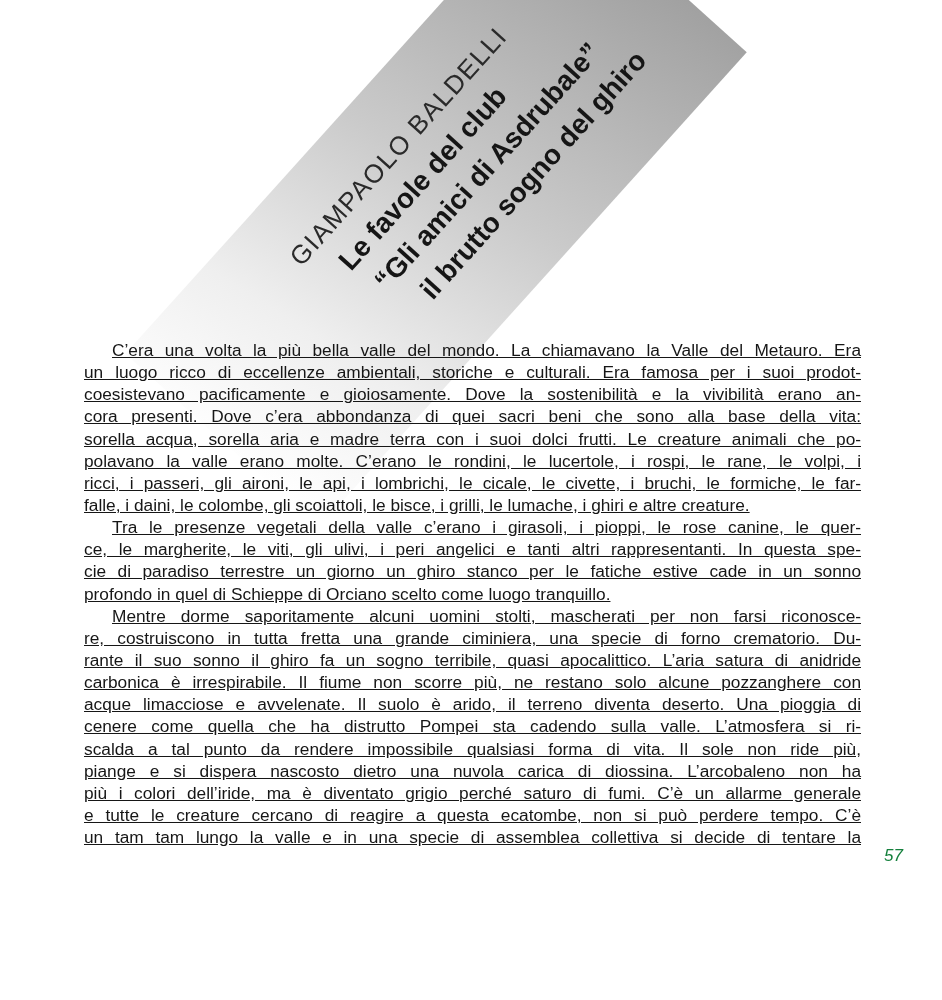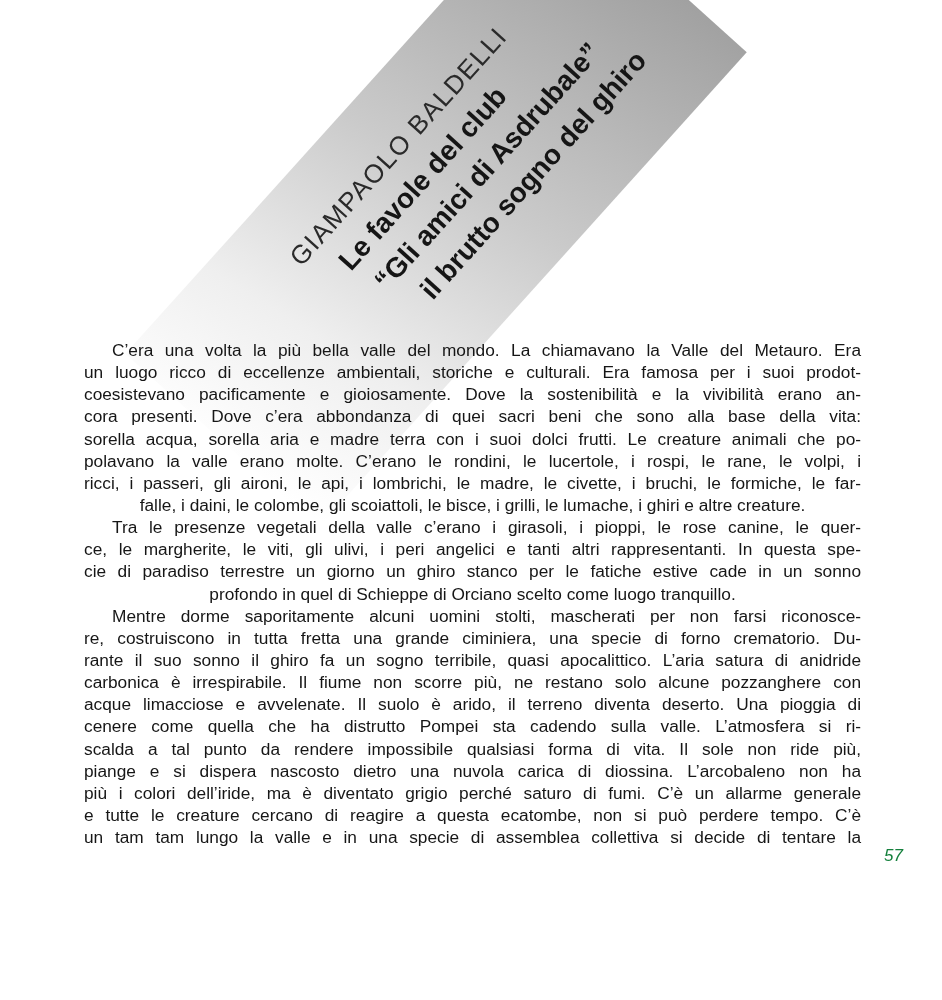--- a/index.html
+++ b/index.html
@@ -51,31 +51,32 @@
   }
   
   .bodytext {
     position: absolute;
     left: 84px;
     top: 339px;
     width: 777px;
     font-size: 17.3px;
     line-height: 22.15px;
     color: #161616;
+    text-decoration: underline;
   }
   .tline {
     height: 22.15px;
     white-space: nowrap;
   }
   .tline.jline {
     text-align: justify;
     text-align-last: justify;
   }
   .tline.lline {
-    text-align: center;
+    text-align: left;
   }
   .tline.indent {
     text-indent: 28px;
   }
   .pagenum {
     position: absolute;
     left: 884px;
     top: 846px;
     font-size: 17px;
     font-style: italic;
@@ -96,21 +97,21 @@
       </div>
   </div>
 
   <div class="bodytext">
       <div class="tline jline indent">C’era una volta la più bella valle del mondo. La chiamavano la Valle del Metauro. Era</div>
       <div class="tline jline">un luogo ricco di eccellenze ambientali, storiche e culturali. Era famosa per i suoi prodot-</div>
       <div class="tline jline">coesistevano pacificamente e gioiosamente. Dove la sostenibilità e la vivibilità erano an-</div>
       <div class="tline jline">cora presenti. Dove c’era abbondanza di quei sacri beni che sono alla base della vita:</div>
       <div class="tline jline">sorella acqua, sorella aria e madre terra con i suoi dolci frutti. Le creature animali che po-</div>
       <div class="tline jline">polavano la valle erano molte. C’erano le rondini, le lucertole, i rospi, le rane, le volpi, i</div>
-      <div class="tline jline">ricci, i passeri, gli aironi, le api, i lombrichi, le madre, le civette, i bruchi, le formiche, le far-</div>
+      <div class="tline jline">ricci, i passeri, gli aironi, le api, i lombrichi, le cicale, le civette, i bruchi, le formiche, le far-</div>
       <div class="tline lline">falle, i daini, le colombe, gli scoiattoli, le bisce, i grilli, le lumache, i ghiri e altre creature.</div>
       <div class="tline jline indent">Tra le presenze vegetali della valle c’erano i girasoli, i pioppi, le rose canine, le quer-</div>
       <div class="tline jline">ce, le margherite, le viti, gli ulivi, i peri angelici e tanti altri rappresentanti. In questa spe-</div>
       <div class="tline jline">cie di paradiso terrestre un giorno un ghiro stanco per le fatiche estive cade in un sonno</div>
       <div class="tline lline">profondo in quel di Schieppe di Orciano scelto come luogo tranquillo.</div>
       <div class="tline jline indent">Mentre dorme saporitamente alcuni uomini stolti, mascherati per non farsi riconosce-</div>
       <div class="tline jline">re, costruiscono in tutta fretta una grande ciminiera, una specie di forno crematorio. Du-</div>
       <div class="tline jline">rante il suo sonno il ghiro fa un sogno terribile, quasi apocalittico. L’aria satura di anidride</div>
       <div class="tline jline">carbonica è irrespirabile. Il fiume non scorre più, ne restano solo alcune pozzanghere con</div>
       <div class="tline jline">acque limacciose e avvelenate. Il suolo è arido, il terreno diventa deserto. Una pioggia di</div>

